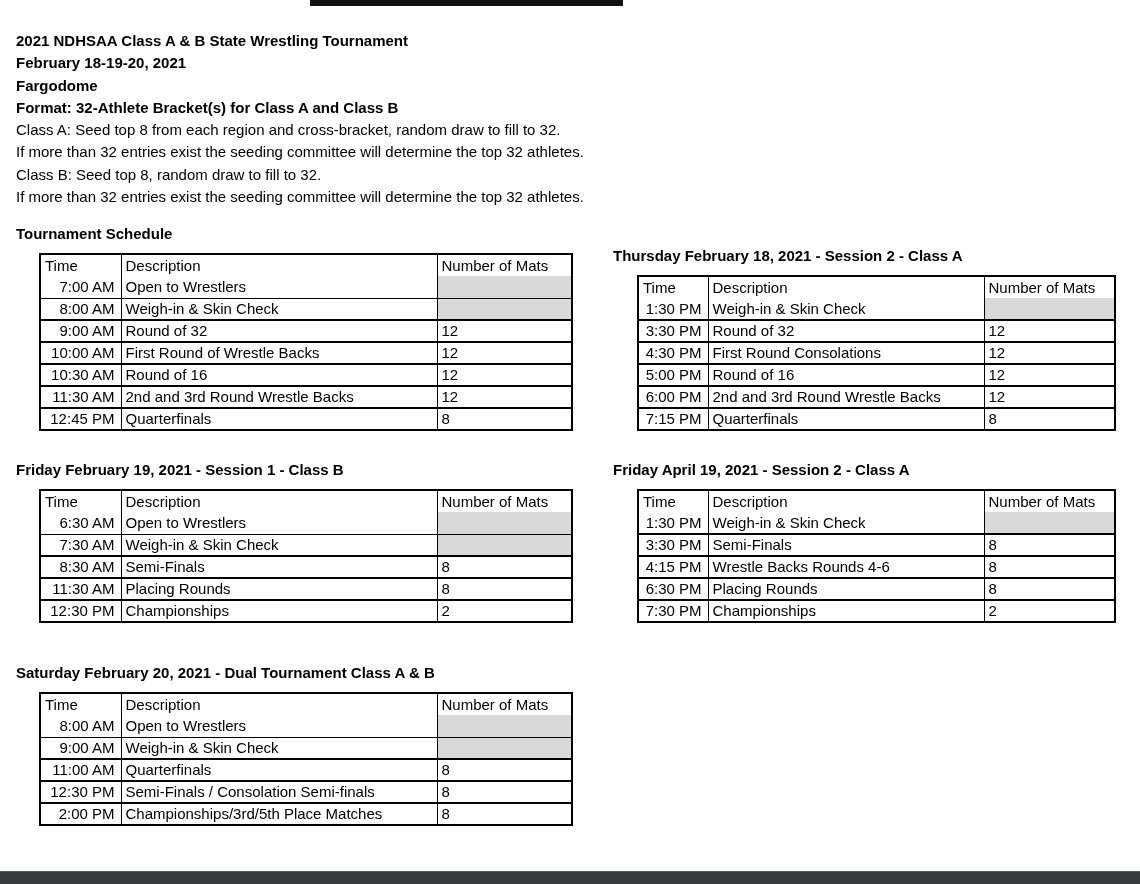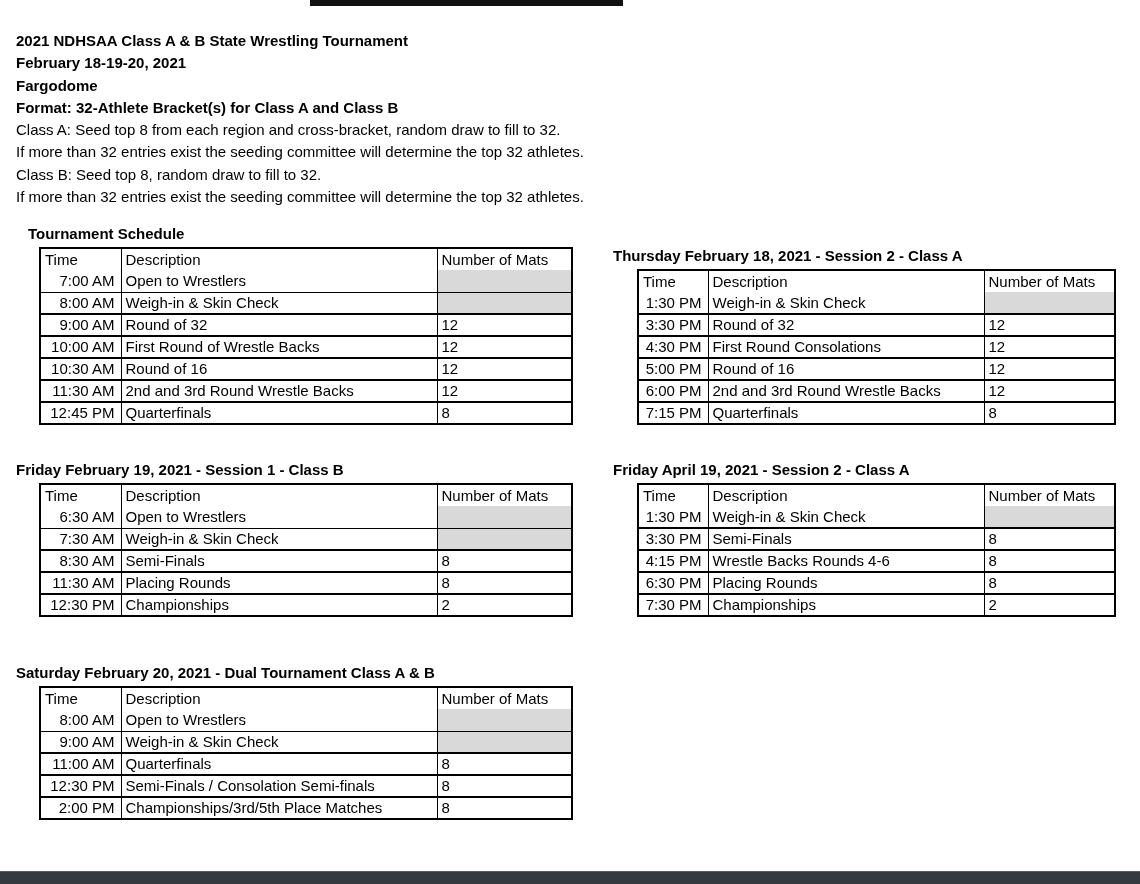--- a/index.html
+++ b/index.html
@@ -26,28 +26,28 @@
     background:var(--bottom-bar);
     border-top:1px solid #565b61;
   }
   .header-block{
     position:absolute;left:16px;top:30px;
     line-height:22.3px;white-space:nowrap;
   }
   .header-line.bold{font-weight:700;}
   .schedule-heading{
     position:absolute;left:16px;top:223px;
-    font-weight:700;line-height:22px;white-space:nowrap;margin-left:12px;
+    font-weight:700;line-height:22px;white-space:nowrap;
   }
   .section{position:absolute;white-space:nowrap;}
   .section-title{font-weight:700;line-height:22px;}
   .schedule-table{
     border-collapse:collapse;table-layout:fixed;
     border:2px solid #000;
-    margin-top:2px;
+    margin-top:8px;
     background:#fff;
   }
   .section.side-left .schedule-table{margin-left:23px;width:532px;}
   .section.side-right .schedule-table{margin-left:24px;width:477px;}
   .section.side-left col.c-time{width:81px;}
   .section.side-left col.c-desc{width:316px;}
   .section.side-left col.c-mats{width:135px;}
   .section.side-right col.c-time{width:70px;}
   .section.side-right col.c-desc{width:276px;}
   .section.side-right col.c-mats{width:131px;}

